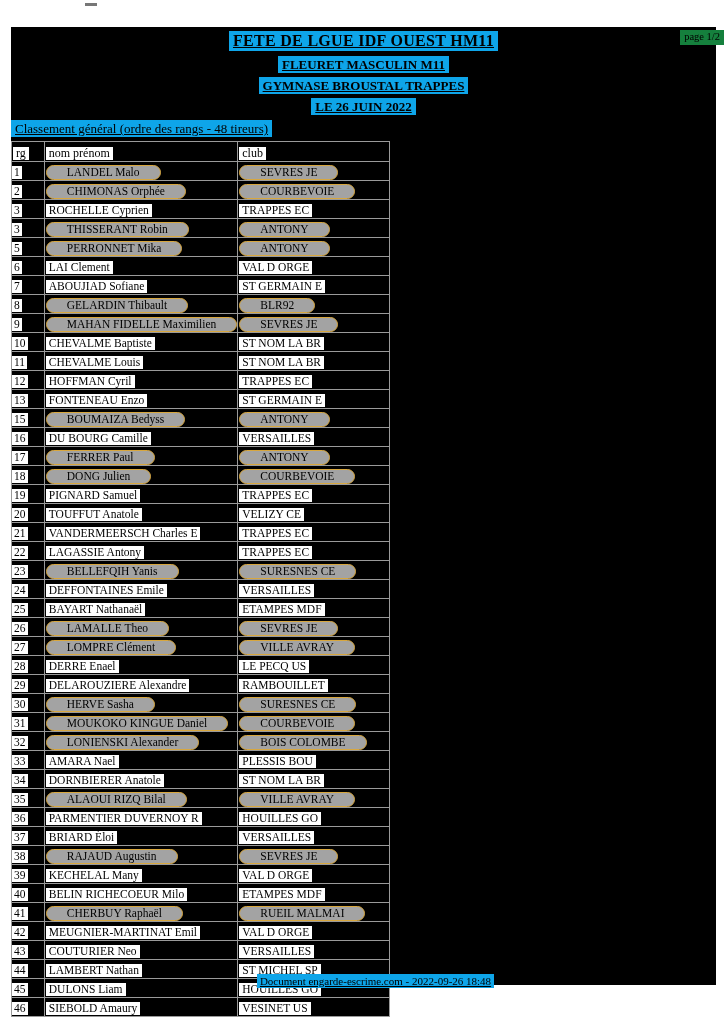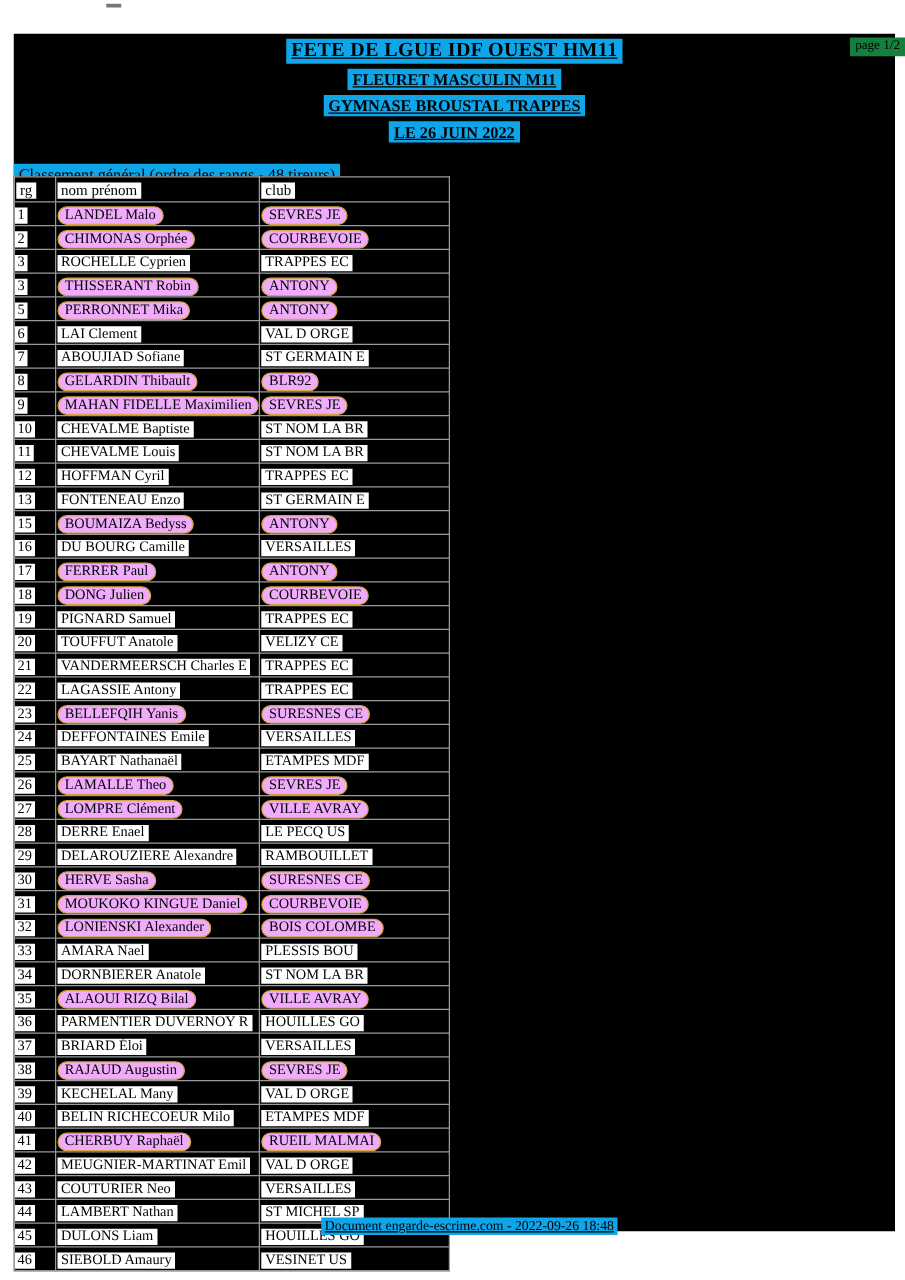--- a/index.html
+++ b/index.html
@@ -18,21 +18,21 @@
   }
   .hline{position:absolute;left:0;right:0;text-align:center;}
   .box{display:inline-block;background:#0ea5e9;color:#000;padding:0 4px;white-space:nowrap;text-decoration:underline;}
   .t1{top:4px;}
   .t1 .box{font-size:16px;font-weight:bold;line-height:20px;letter-spacing:.3px;}
   .t2{top:28px;}
   .t3{top:49px;}
   .t4{top:70px;}
   .t2 .box,.t3 .box,.t4 .box{font-size:13px;font-weight:bold;line-height:17px;}
   .section{position:absolute;left:0;top:92px;}
-  .section .box{font-size:13px;line-height:17px;font-weight:normal;margin-top:12px;}
+  .section .box{font-size:13px;line-height:17px;font-weight:normal;}
   table.results{
     position:absolute;left:0;top:114px;
     border-collapse:collapse;table-layout:fixed;background:#000;
   }
   table.results col.c-rg{width:23px;}
   table.results col.c-name{width:162px;}
   table.results col.c-club{width:152px;}
   table.results th, table.results td{
     border:1px solid #9a9a9a;padding:0;overflow:hidden;white-space:nowrap;
     font-weight:normal;text-align:left;vertical-align:middle;
@@ -43,22 +43,22 @@
     display:inline-block;background:#fff;color:#000;
     font-size:11.5px;line-height:13px;padding:0 3px;margin-left:1px;
     white-space:nowrap;max-width:100%;
   }
   th .cellbox{font-size:12px;}
   td.rg{text-align:right;}
   td.rg .cellbox{margin-left:0;margin-right:1px;padding:0 2px;}
   th.rg{text-align:right;}
   th.rg .cellbox{margin-right:15px;}
   .hl{
-    background:#f0abfc;border:1px solid #D8A73E;border-radius:8px;
-    padding:0 5px;
+    background:#a3a3a3;border:1px solid #D8A73E;border-radius:8px;
+    padding:0 20px;
   }
   .footer{
     position:absolute;left:0;right:0;top:944px;text-align:center;margin-left:24px;
   }
   .footer .box{font-size:11px;line-height:14px;padding:0 3px;}
 </style>
 </head>
 <body>
 
 <div class="artifact"></div>

